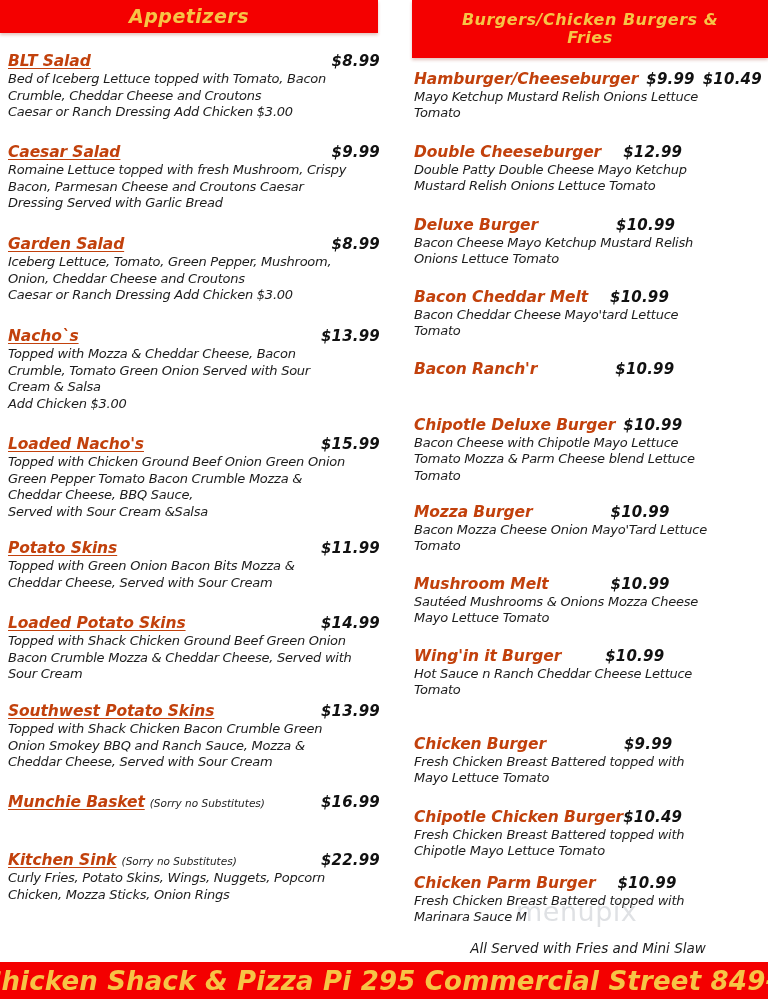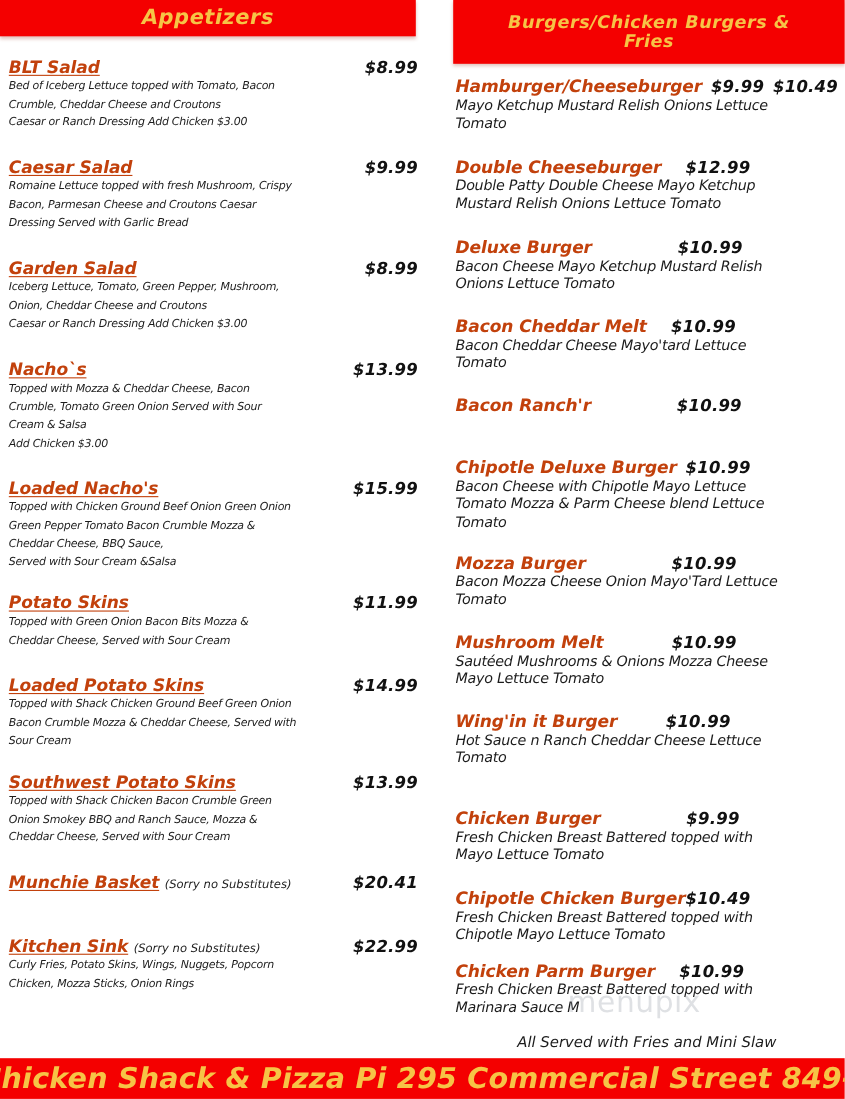--- a/index.html
+++ b/index.html
@@ -92,21 +92,21 @@
     font-style: italic;
     font-size: 15px;
     color: #111;
     letter-spacing: .2px;
   }
   .spacer { flex: 1 1 auto; }
 
   .item-desc {
     font-family: "DejaVu Sans", sans-serif;
     font-style: italic;
-    font-size: 10px;
+    font-size: 13px;
     line-height: 16.6px;
     color: #1c1c1c;
     letter-spacing: -.25px;
     white-space: pre-line;
     margin-top: 1px;
   }
 
   
   #col-right .item-head { white-space: nowrap; }
   #col-right .gap-sm  { display:inline-block; width: 8px; }
@@ -268,21 +268,21 @@
       <div class="item-desc">Topped with Shack Chicken Bacon Crumble Green
 Onion Smokey BBQ and Ranch Sauce, Mozza &amp;
 Cheddar Cheese, Served with Sour Cream</div>
     </div>
 
     <div class="item u" style="top:793px">
       <div class="item-head">
         <span class="item-name">Munchie Basket</span>
         <span class="item-note">(Sorry no Substitutes)</span>
         <span class="spacer"></span>
-        <span class="item-price">$20.41</span>
+        <span class="item-price">$16.99</span>
       </div>
     </div>
 
     <div class="item u" style="top:851px">
       <div class="item-head">
         <span class="item-name">Kitchen Sink</span>
         <span class="item-note">(Sorry no Substitutes)</span>
         <span class="spacer"></span>
         <span class="item-price">$22.99</span>
       </div>

